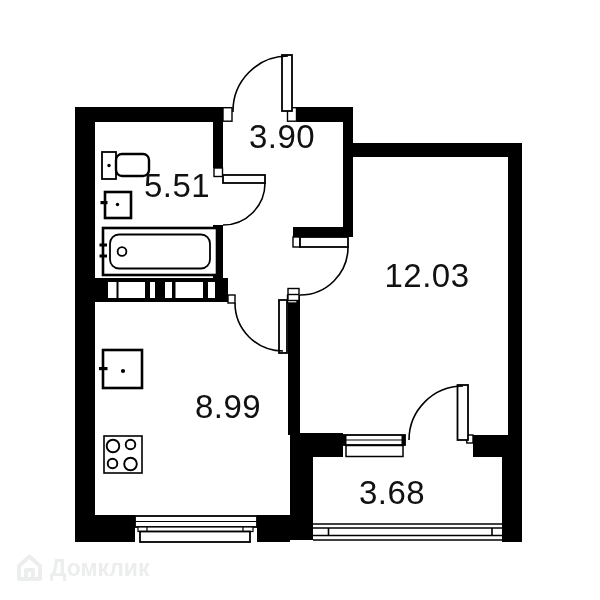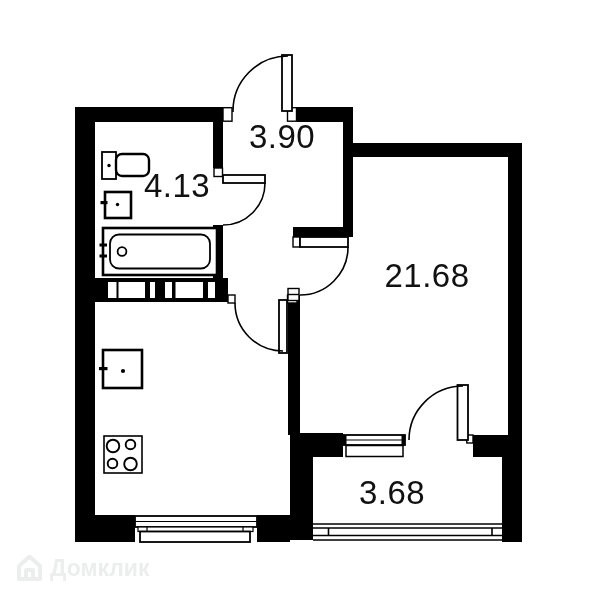--- a/index.html
+++ b/index.html
@@ -145,22 +145,23 @@
         <rect x="104" y="436" width="38" height="37" fill="#ffffff" stroke="#000000" stroke-width="1.6"></rect>
         <circle cx="113" cy="446" r="6.3" fill="none" stroke="#000000" stroke-width="1.9"></circle>
         <circle cx="130.5" cy="444.5" r="4.8" fill="none" stroke="#000000" stroke-width="1.9"></circle>
         <circle cx="112.5" cy="463.5" r="4.8" fill="none" stroke="#000000" stroke-width="1.9"></circle>
         <circle cx="130.5" cy="464" r="6.3" fill="none" stroke="#000000" stroke-width="1.9"></circle>
       </g>
     </g>
   </svg>
 
   <div class="room-label" style="left:282px; top:137px;">3.90</div>
-  <div class="room-label" style="left:177px; top:186px;">4.13</div>
-  <div class="room-label" style="left:427px; top:276px;">21.68</div>
+  <div class="room-label" style="left:177px; top:186px;">5.51</div>
+  <div class="room-label" style="left:427px; top:276px;">12.03</div>
+  <div class="room-label" style="left:228px; top:407px;">8.99</div>
   <div class="room-label" style="left:392px; top:493px;">3.68</div>
 
   <div class="watermark">
     <svg width="27" height="30" viewBox="0 0 27 30">
       <path d="M3 13 L13.5 3.5 L24 13 L24 26 L3 26 Z M10 26 L10 17 L17 17 L17 26" fill="none" stroke="#eceeee" stroke-width="4" stroke-linejoin="round" stroke-linecap="round"></path>
     </svg>
     <span>Домклик</span>
   </div>
 
 </div>

